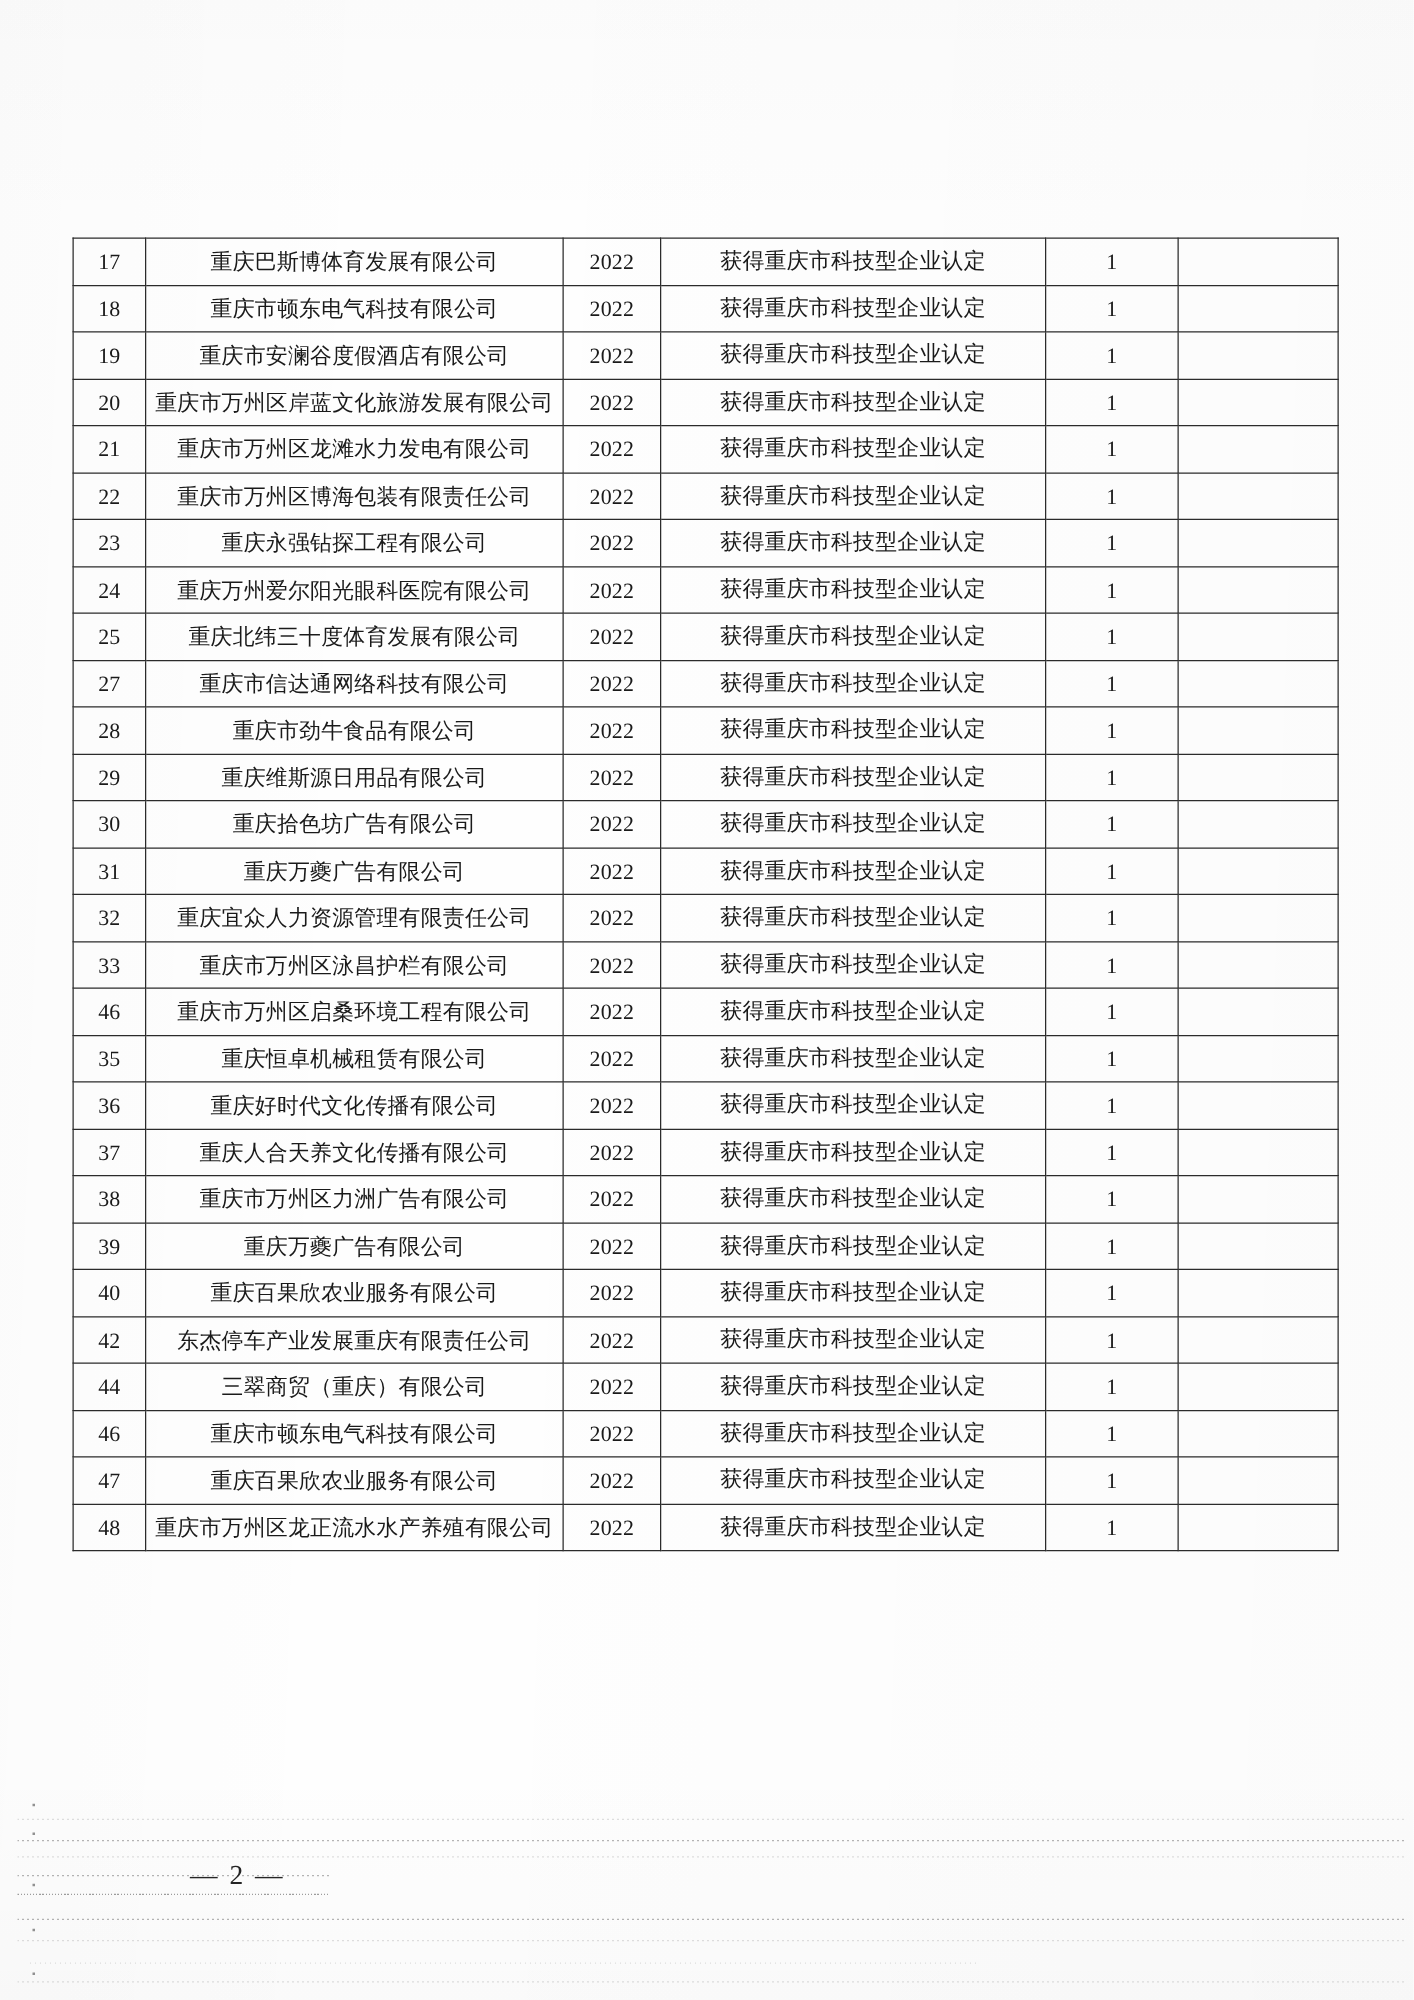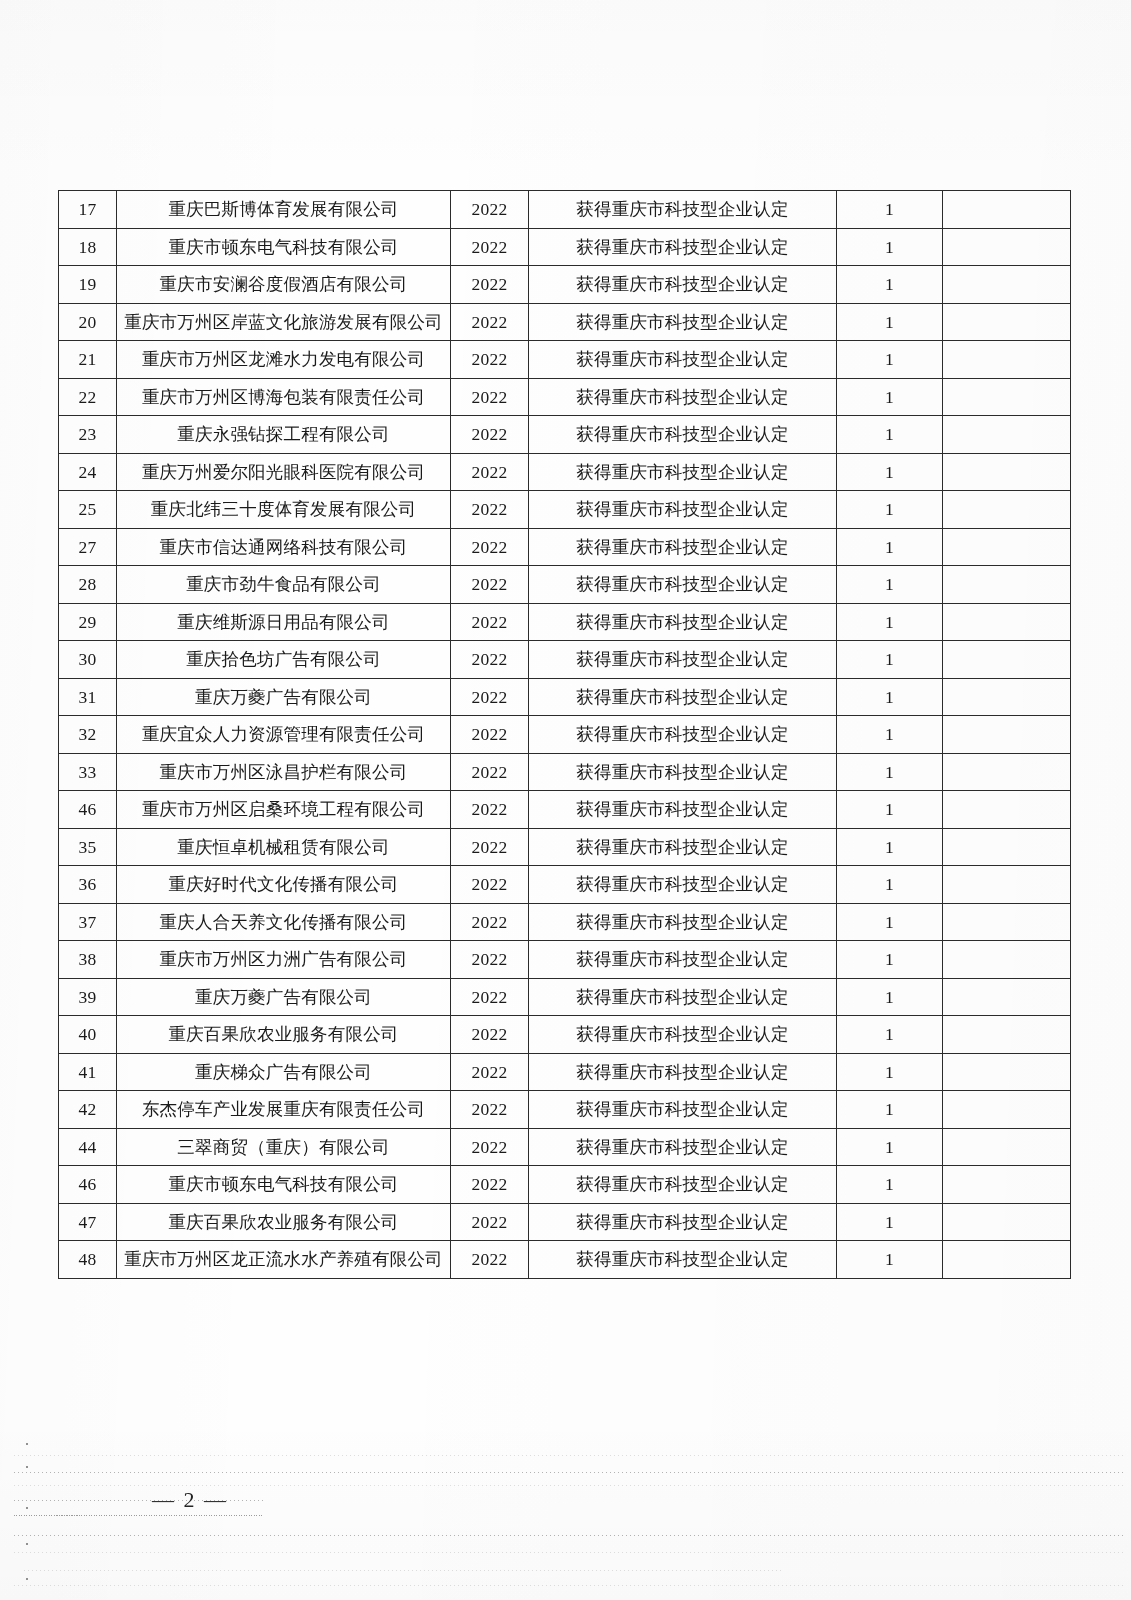--- a/index.html
+++ b/index.html
@@ -332,28 +332,20 @@
           </tr>
           <tr>
             <td class="index-cell">40</td>
             <td class="name-cell">重庆百果欣农业服务有限公司</td>
             <td class="year-cell">2022</td>
             <td class="cert-cell">获得重庆市科技型企业认定</td>
             <td class="count-cell">1</td>
             <td class="blank-cell"></td>
           </tr>
           <tr>
-            <td class="index-cell">41</td>
-            <td class="name-cell">重庆梯众广告有限公司</td>
-            <td class="year-cell">2022</td>
-            <td class="cert-cell">获得重庆市科技型企业认定</td>
-            <td class="count-cell">1</td>
-            <td class="blank-cell"></td>
-          </tr>
-          <tr>
             <td class="index-cell">42</td>
             <td class="name-cell">东杰停车产业发展重庆有限责任公司</td>
             <td class="year-cell">2022</td>
             <td class="cert-cell">获得重庆市科技型企业认定</td>
             <td class="count-cell">1</td>
             <td class="blank-cell"></td>
           </tr>
           <tr>
             <td class="index-cell">44</td>
             <td class="name-cell">三翠商贸（重庆）有限公司</td>

